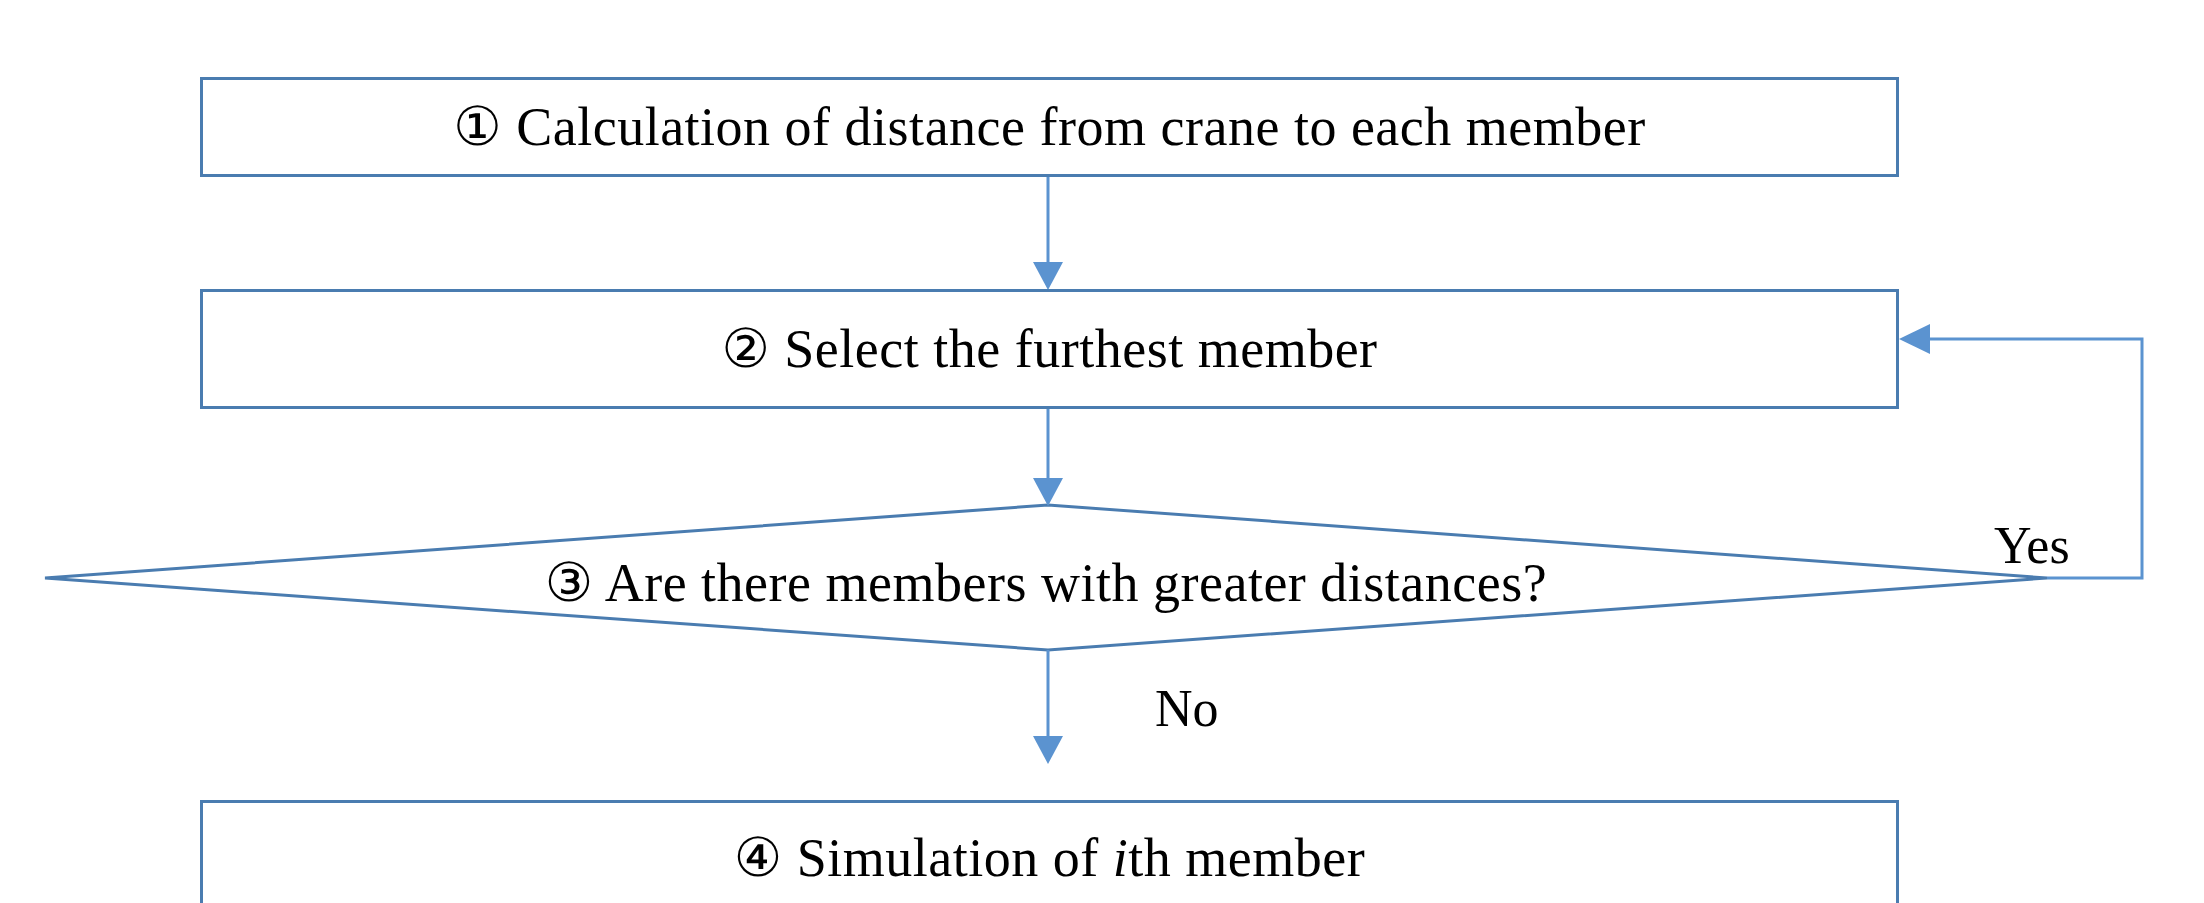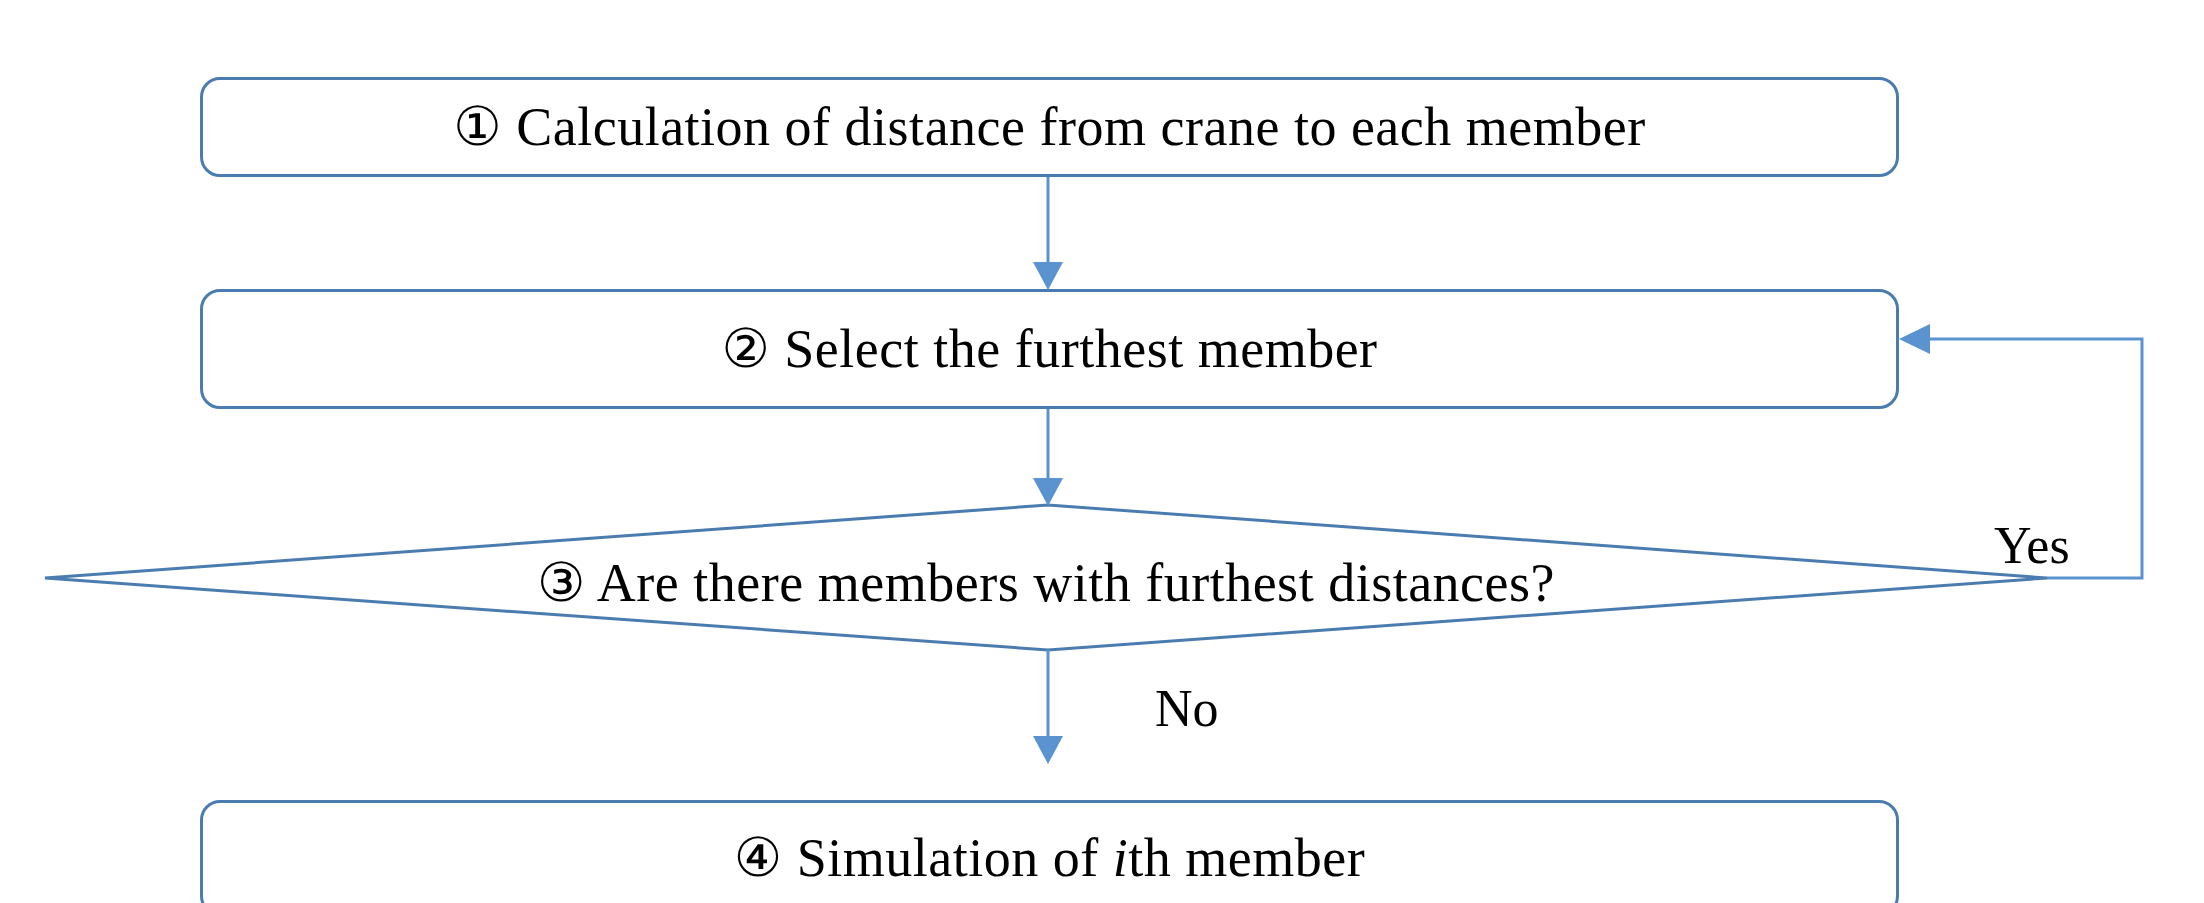--- a/index.html
+++ b/index.html
@@ -26,21 +26,20 @@
     height: 903px;
     pointer-events: none;
   }
   .node {
     position: absolute;
     box-sizing: border-box;
     display: flex;
     align-items: center;
     justify-content: center;
     background: #ffffff;
-    border-radius: 20px;
   }
   .process {
     border: 3px solid #4a7cb0;
   }
   .node-label {
     color: #000000;
     font-size: 54px;
     line-height: 1;
     white-space: nowrap;
     letter-spacing: 0.5px;
@@ -109,21 +108,21 @@
 
   <div class="node process" id="box1">
     <span class="node-label">① Calculation of distance from crane to each member</span>
   </div>
 
   <div class="node process" id="box2">
     <span class="node-label">② Select the furthest member</span>
   </div>
 
   <div class="node" id="decision">
-    <span class="node-label">③ Are there members with furthest distances?</span>
+    <span class="node-label">③ Are there members with greater distances?</span>
   </div>
 
   <div class="node process" id="box4">
     <span class="node-label"><span>④ </span><span>Simulation of </span><span class="ital">i</span><span>th member</span></span>
   </div>
 
   <span class="edge-label" id="label-yes">Yes</span>
   <span class="edge-label" id="label-no">No</span>
 
 </div>

